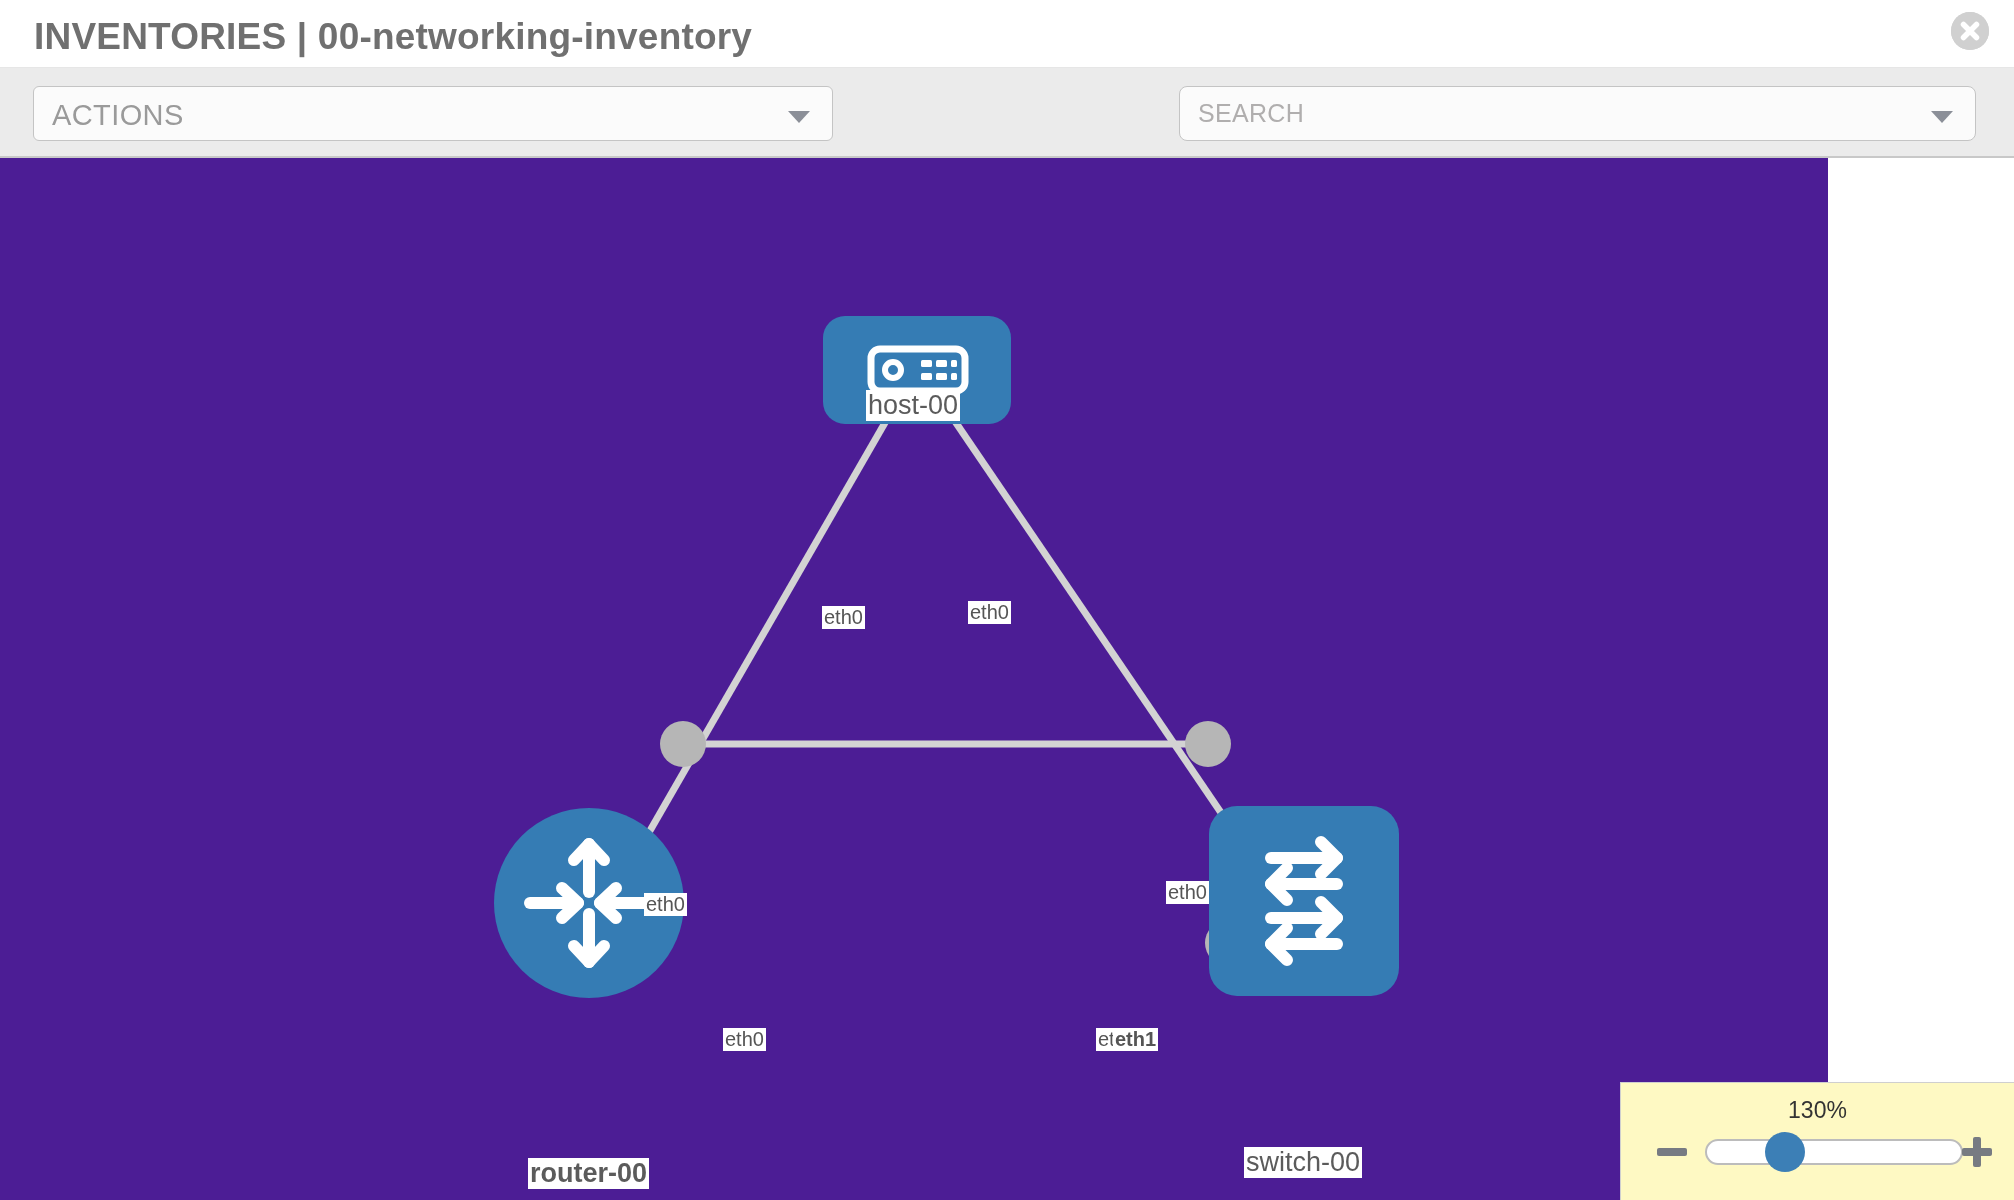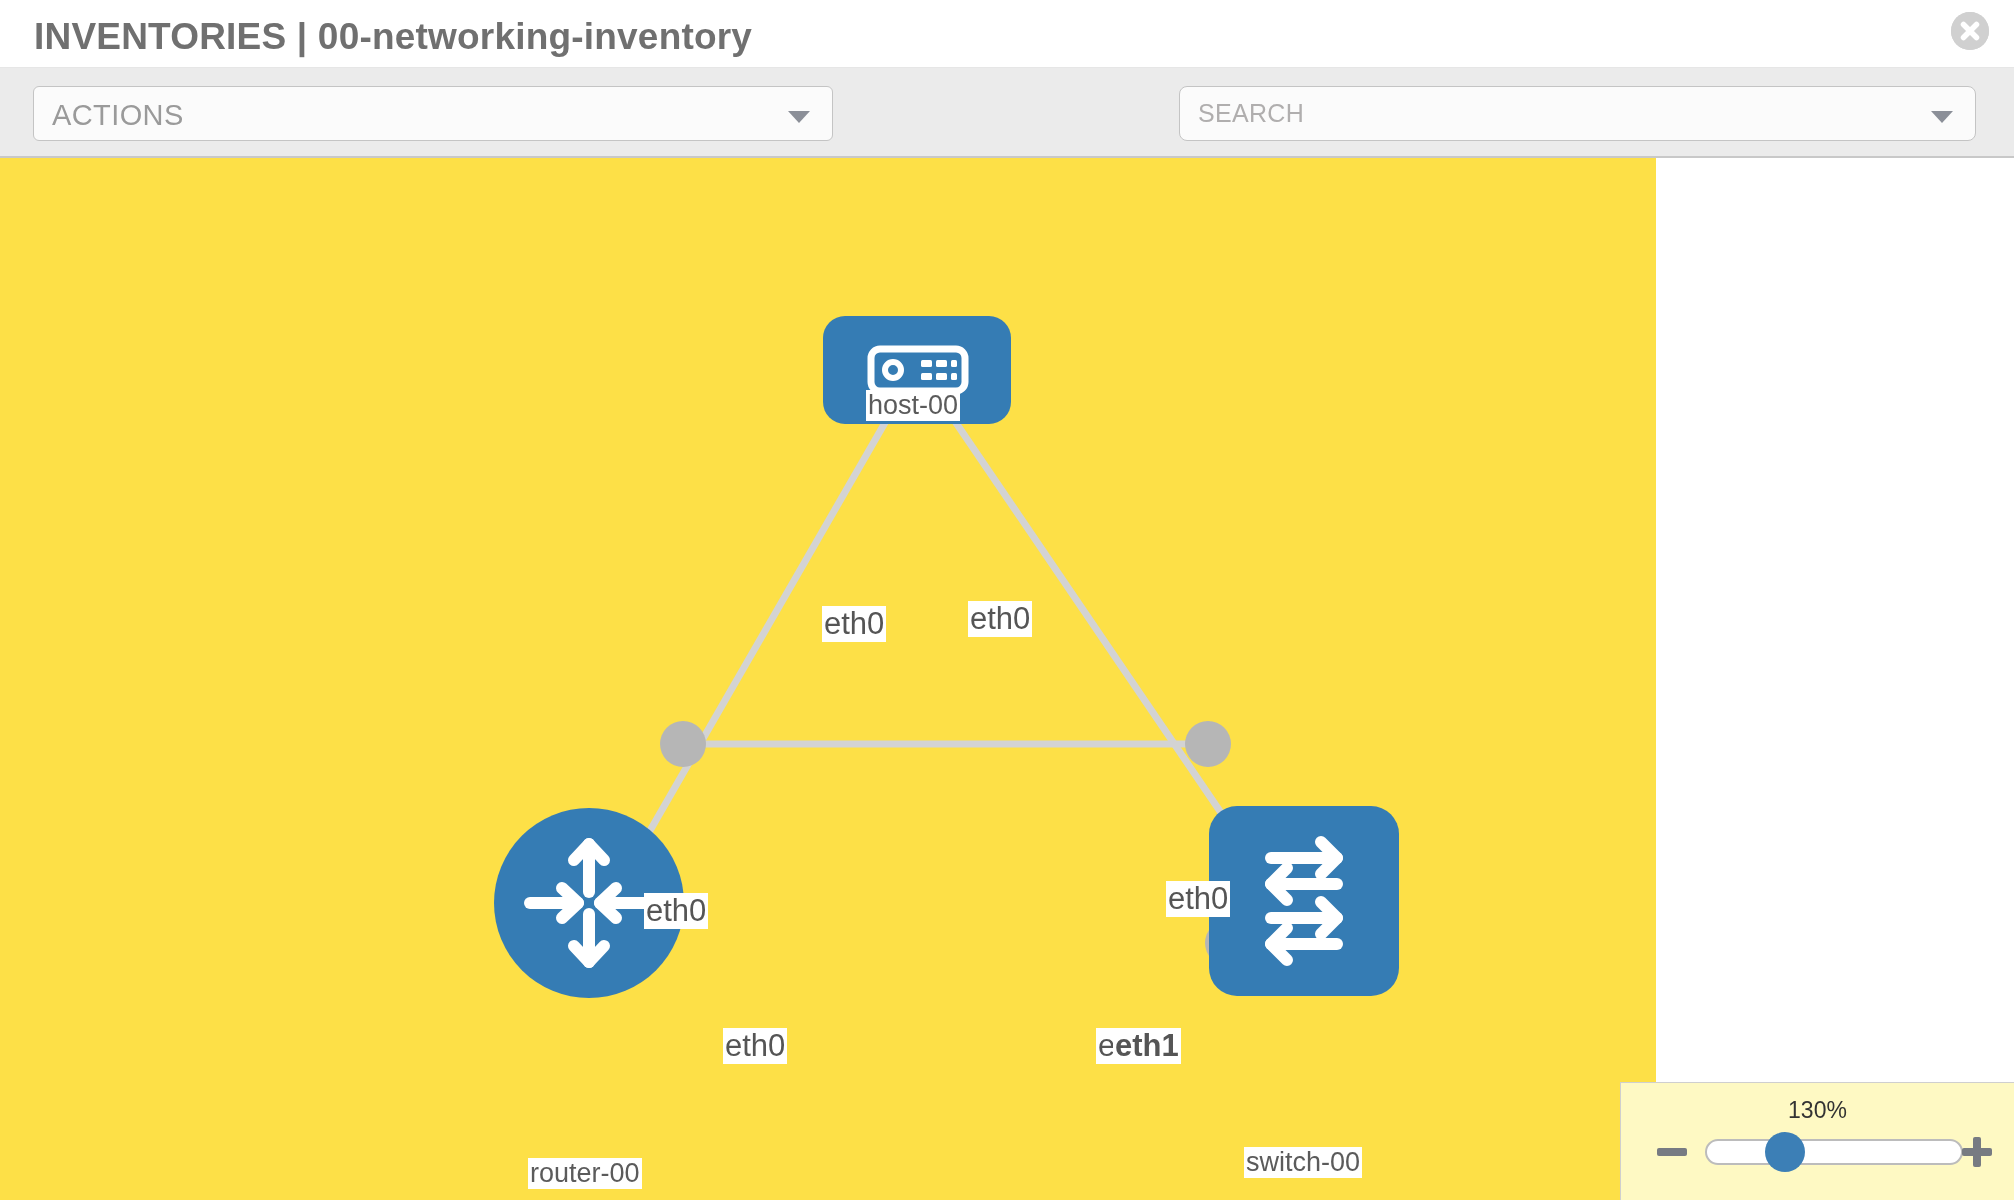--- a/index.html
+++ b/index.html
@@ -123,23 +123,23 @@
     top: 12px;
     font-size: 25px;
     color: #b0aeae;
     letter-spacing: 0.3px;
   }
 
   
   .canvas {
     position: absolute;
     left: 0; top: 158px;
-    width: 1656px;
+    width: 1828px;
     height: 1042px;
-    background: #fde047;
+    background: #4c1d95;
     overflow: hidden;
   }
   .canvas svg.links {
     position: absolute;
     left: 0; top: 0;
     width: 2014px;
     height: 1042px;
   }
 
   
@@ -161,37 +161,37 @@
   }
 
   
   #node-host { left: 823px; top: 158px; width: 188px; height: 108px; }
   #node-host .shape { left: 0; top: 0; width: 188px; height: 108px; border-radius: 22px; }
   #host-label { left: 866px; top: 232px; }
 
   
   #node-router { left: 494px; top: 650px; width: 190px; height: 190px; }
   #node-router .shape { left: 0; top: 0; width: 190px; height: 190px; border-radius: 50%; }
-  #router-label { left: 528px; top: 1000px; }
+  #router-label { left: 528px; top: 1000px; font-weight: bold; }
 
   
   #node-switch { left: 1209px; top: 648px; width: 190px; height: 190px; }
   #node-switch .shape { left: 0; top: 0; width: 190px; height: 190px; border-radius: 28px; }
   #switch-label { left: 1244px; top: 989px; }
 
   .port {
     position: absolute;
     width: 46px; height: 46px;
     border-radius: 50%;
     background: #b6b6b6;
   }
 
   .link-label {
     position: absolute;
-    font-size: 31px;
+    font-size: 20px;
     color: #555555;
     background: #ffffff;
     white-space: nowrap;
     padding: 0 2px;
   }
 
   
   .zoom-widget {
     position: absolute;
     left: 1620px;

